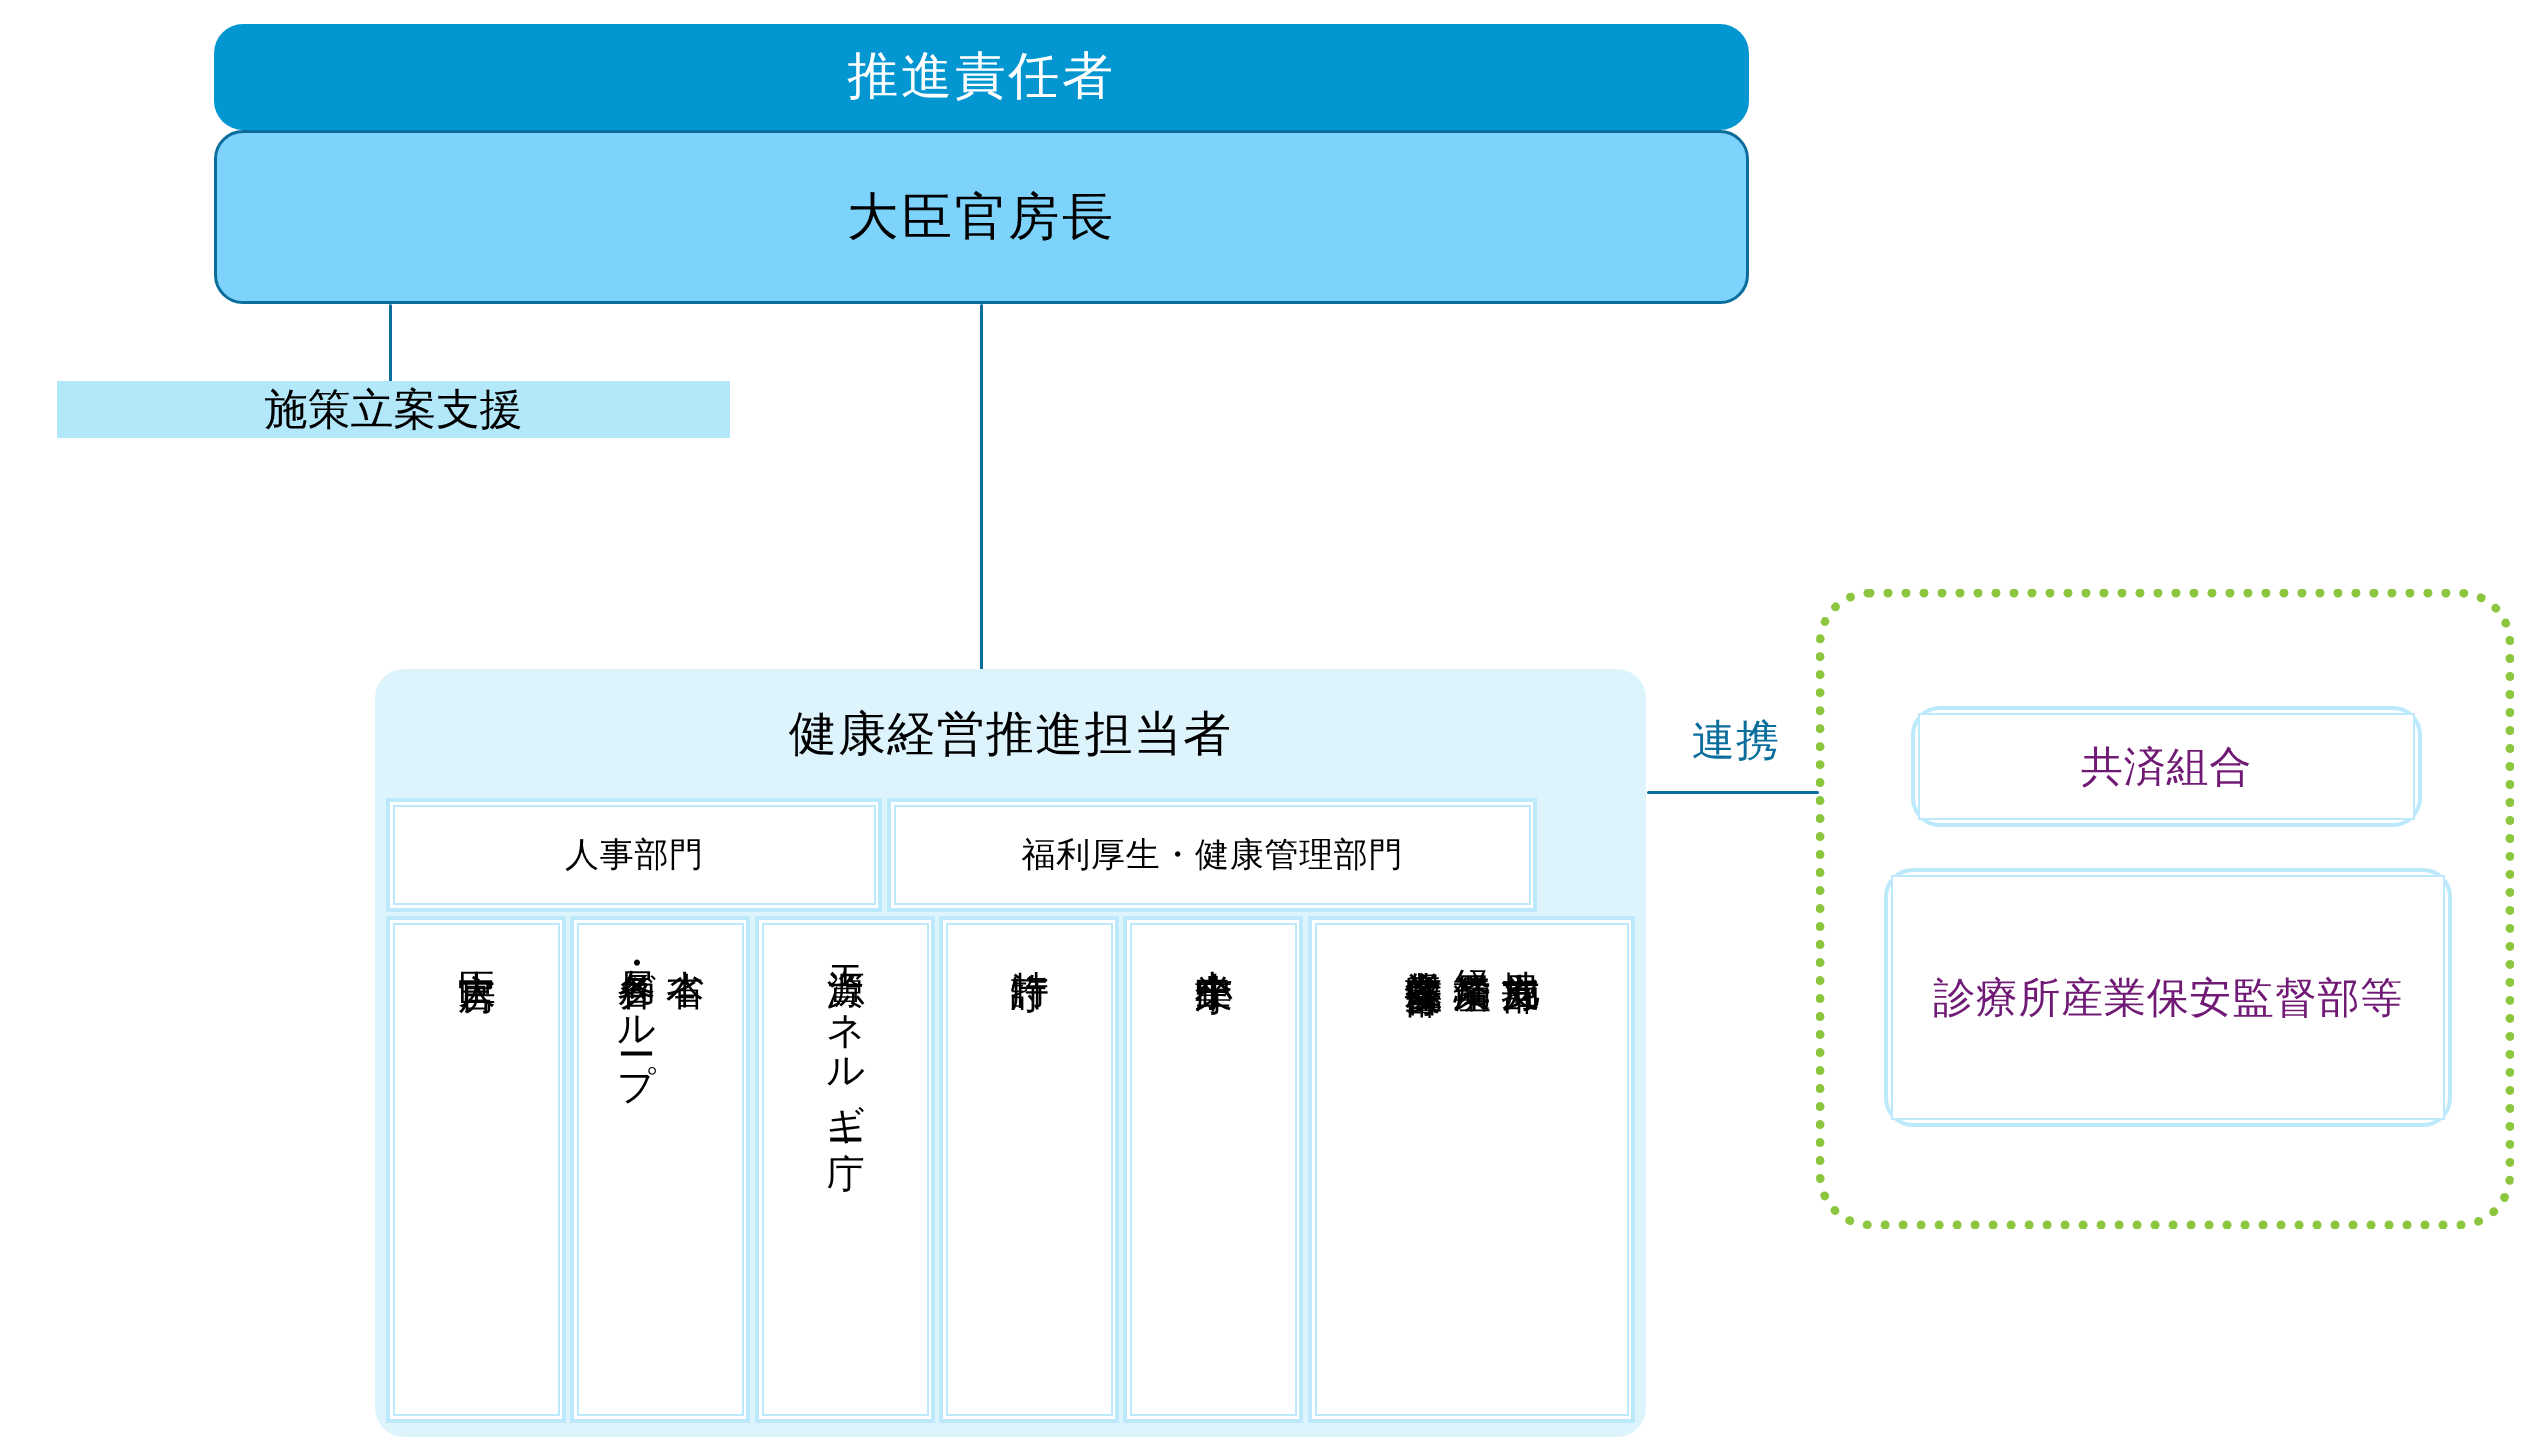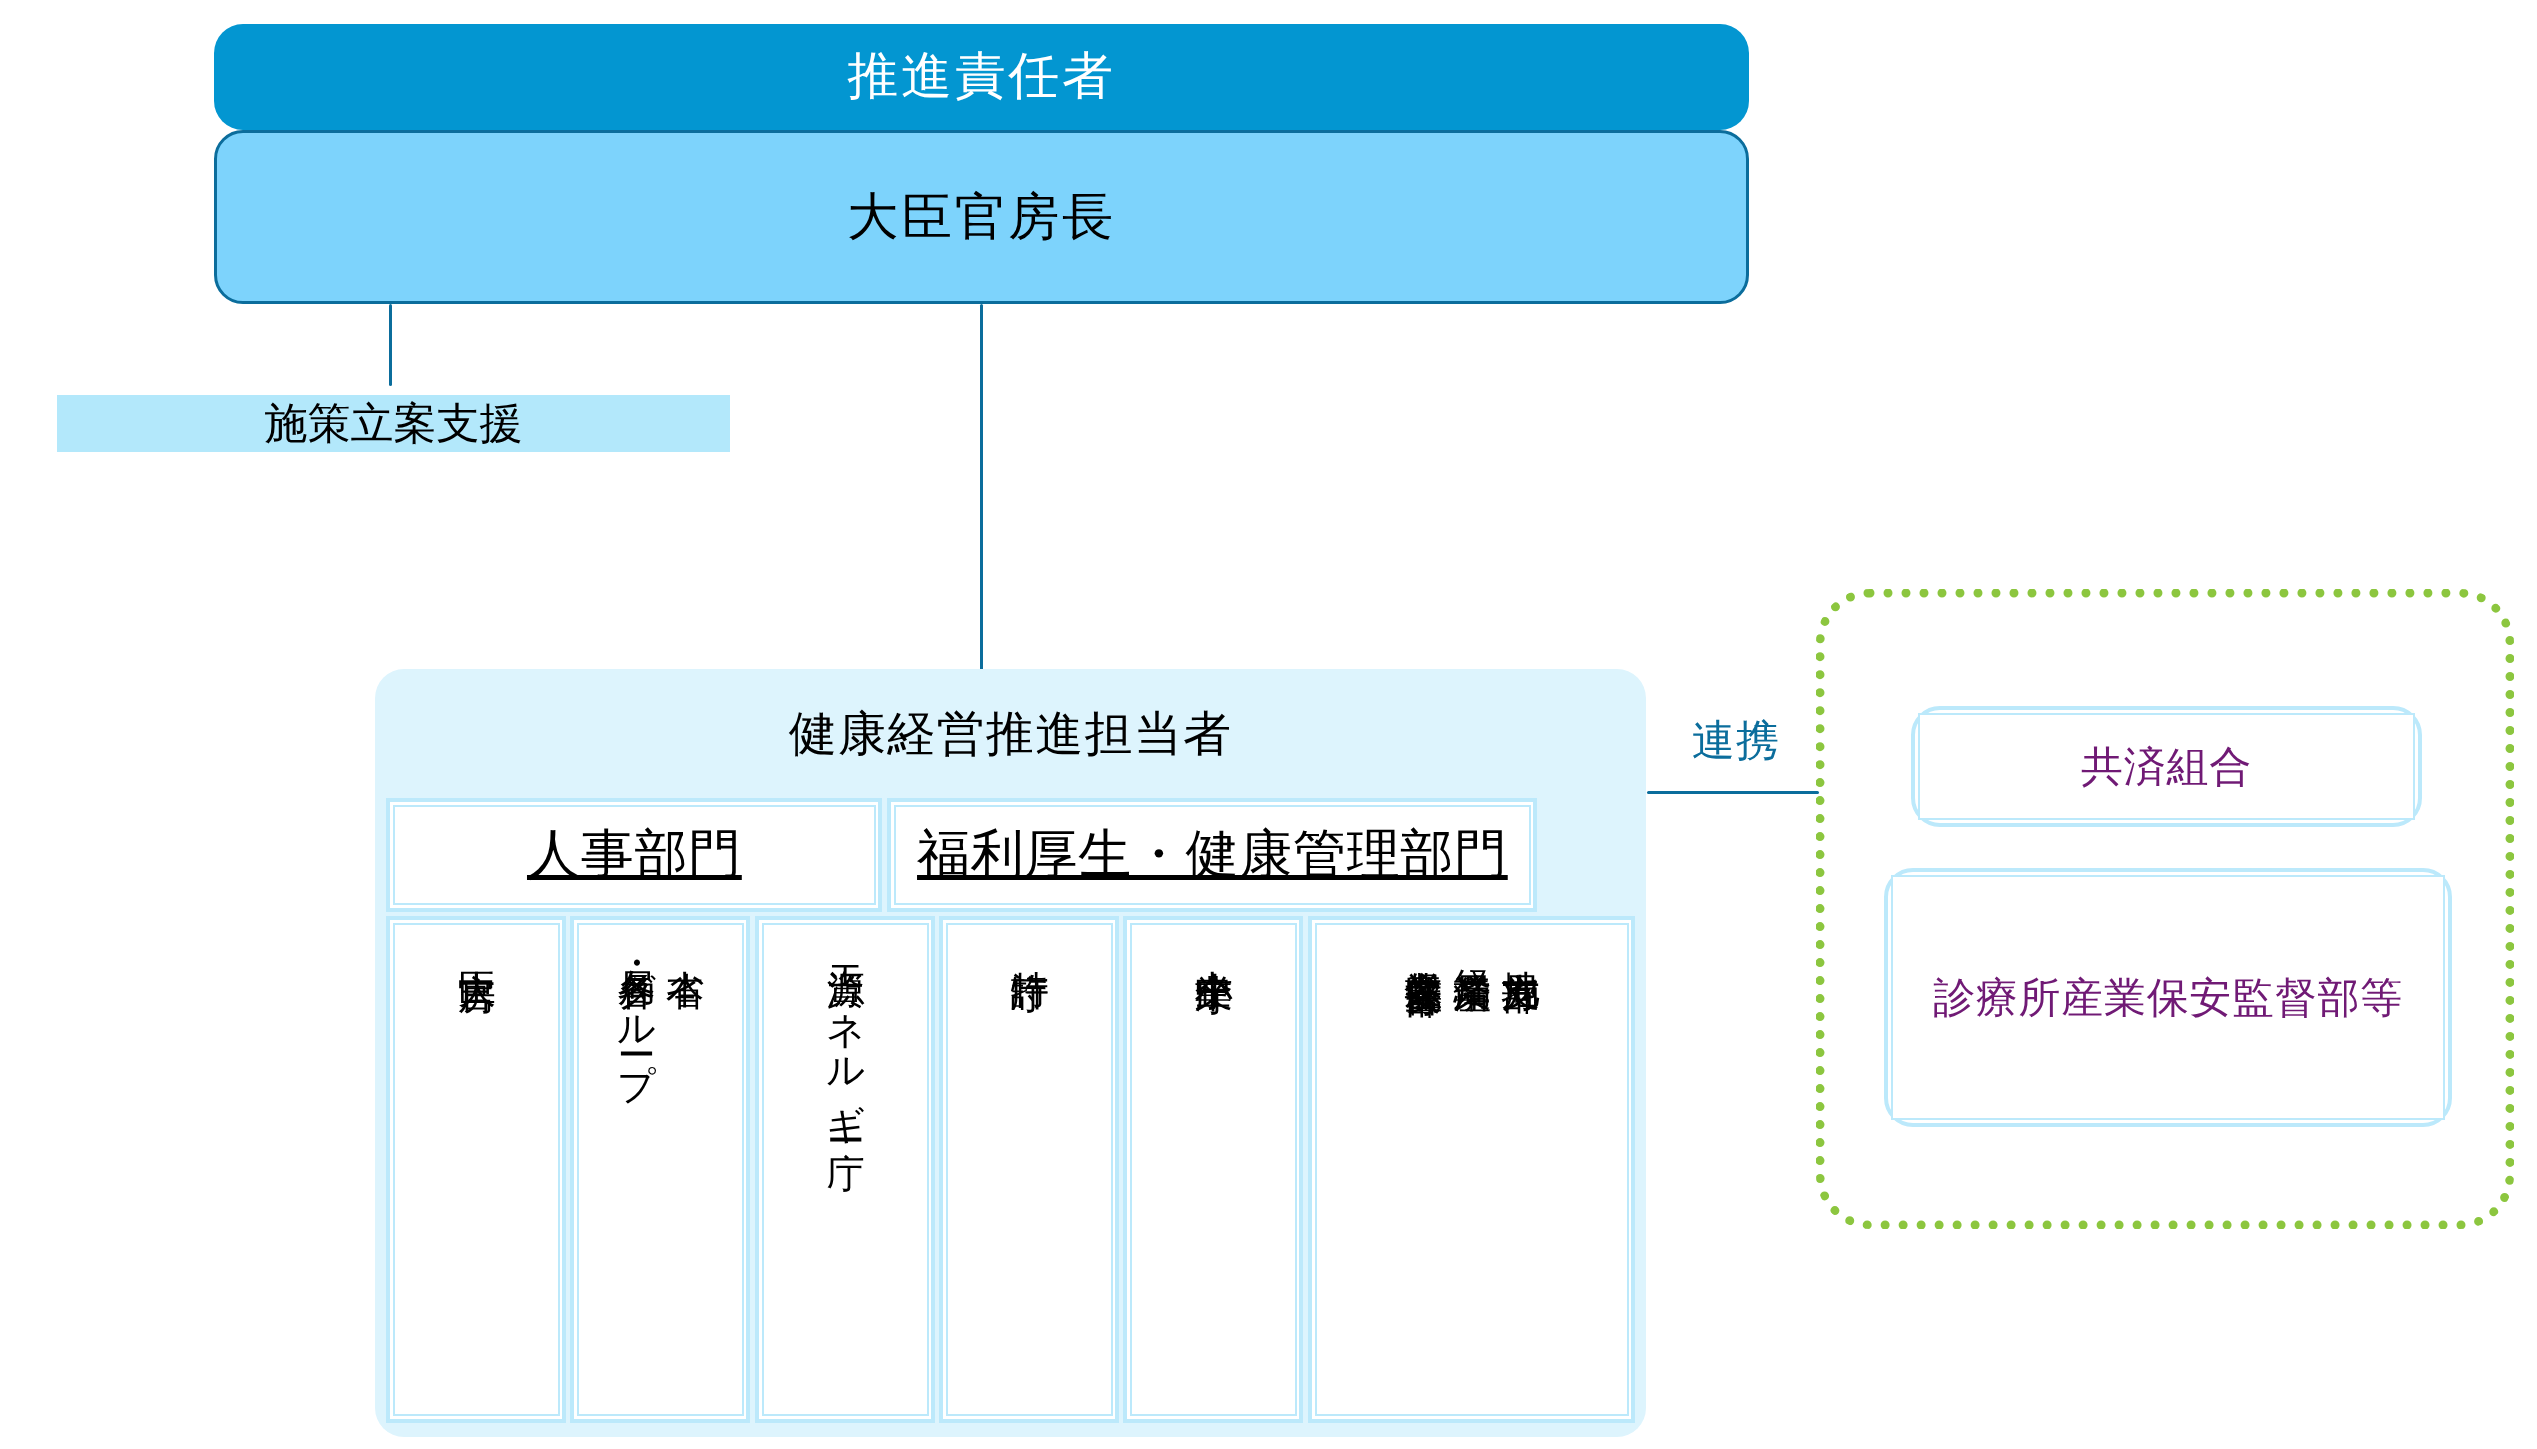--- a/index.html
+++ b/index.html
@@ -38,21 +38,21 @@
     font-size:51px;
     letter-spacing:2.7px;
   }
 
   
   .conn-v{background:#0b6d9c;width:2.7px;}
   .conn-h{background:#0b6d9c;height:2.7px;}
 
   
   #policy-card{
-    left:57px; top:395px; width:673px; height:221px;
+    left:57px; top:381px; width:673px; height:221px;
   }
   #policy-header{
     position:absolute;left:0;top:0;width:673px;height:57px;
     background:#b3e8fb;
     display:flex;align-items:center;justify-content:center;
     font-size:43px;color:#000;
   }
   #policy-body{
     position:absolute;left:0;top:57px;width:673px;height:164px;
     background:#ffffff;
@@ -93,21 +93,21 @@
     border:2px solid #bce9fb;
     background:#ffffff;
     box-sizing:border-box;
     display:flex;align-items:center;justify-content:center;
   }
 
   
   #dept-row{position:absolute;left:11.4px;top:129px;width:1249px;height:114px;}
   #dept-hr{position:absolute;left:0;top:0;width:496px;height:114px;}
   #dept-welfare{position:absolute;left:501px;top:0;width:650px;height:114px;}
-  .dept-label{font-size:53px;color:#000;letter-spacing:0.7px;white-space:nowrap;text-decoration:underline;}
+  .dept-label{font-size:34px;color:#000;letter-spacing:0.7px;white-space:nowrap;}
 
   
   #col-row{position:absolute;left:11.4px;top:247px;width:1249px;height:507px;}
   .vcol{position:absolute;top:0;height:507px;}
   .vcol .dbl-in{align-items:flex-start;justify-content:center;padding-top:15px;}
   .vtext{
     writing-mode:vertical-rl;
     text-orientation:upright;
     font-size:38px;
     line-height:1.28;

